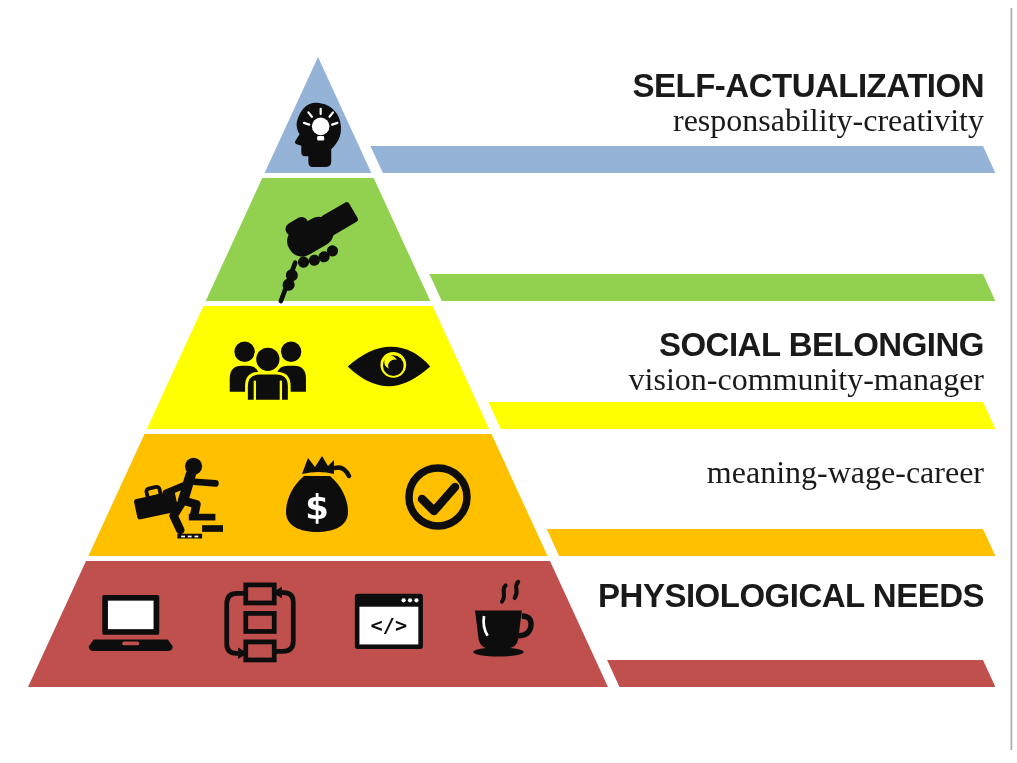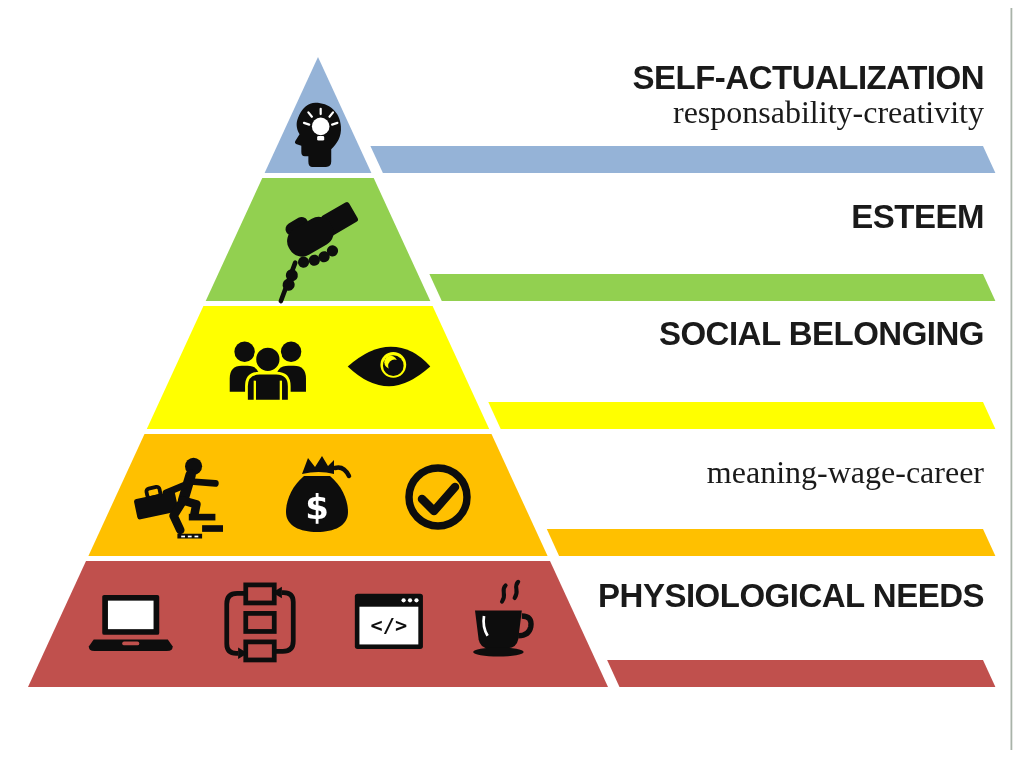--- a/index.html
+++ b/index.html
@@ -142,29 +142,29 @@
     <g transform="translate(466,580) scale(0.9)">
       <path class="ic-s" d="M44 6 C38 12 46 16 40 24" stroke-width="4.5" stroke-linecap="round"></path>
       <path class="ic-s" d="M58 2 C52 8 60 12 54 20" stroke-width="4.5" stroke-linecap="round"></path>
       <path class="ic" d="M10 34 L62 34 L58 66 Q56 76 44 76 L26 76 Q16 76 14 66 Z"></path>
       <path class="ic-s" d="M62 40 Q74 40 72 52 Q70 62 58 62" stroke-width="6"></path>
       <path class="ic-ws" d="M20 40 Q18 52 24 62" stroke-width="3"></path>
       <ellipse class="ic" cx="36" cy="80" rx="28" ry="5"></ellipse>
     </g>
   </svg>
 
-  <div class="lbl" style="top:60px">
+  <div class="lbl" style="top:68px">
     <div class="t">SELF-ACTUALIZATION</div>
     <div class="s">responsability-creativity</div>
   </div>
   <div class="lbl" style="top:199px">
-    <div class="t">ESTEEM</div>
   </div>
-  <div class="lbl" style="top:316px">
+  <div class="lbl" style="top:327px">
     <div class="t">SOCIAL BELONGING</div>
+    <div class="s">vision-community-manager</div>
   </div>
   <div class="lbl" style="top:455px">
     <div class="s">meaning-wage-career</div>
   </div>
   <div class="lbl" style="top:578px">
     <div class="t">PHYSIOLOGICAL NEEDS</div>
   </div>
 
 </div>
 

